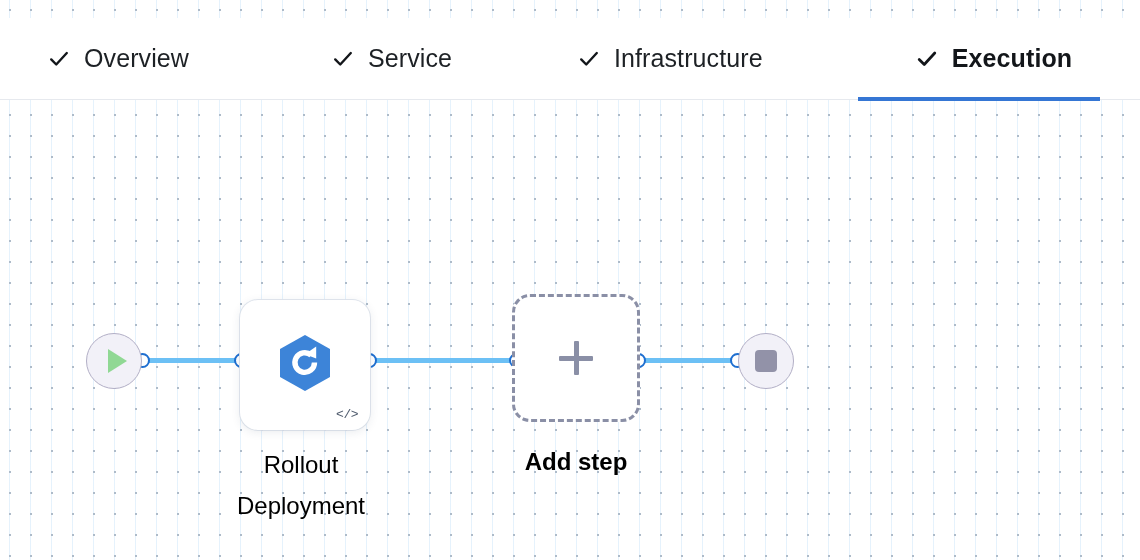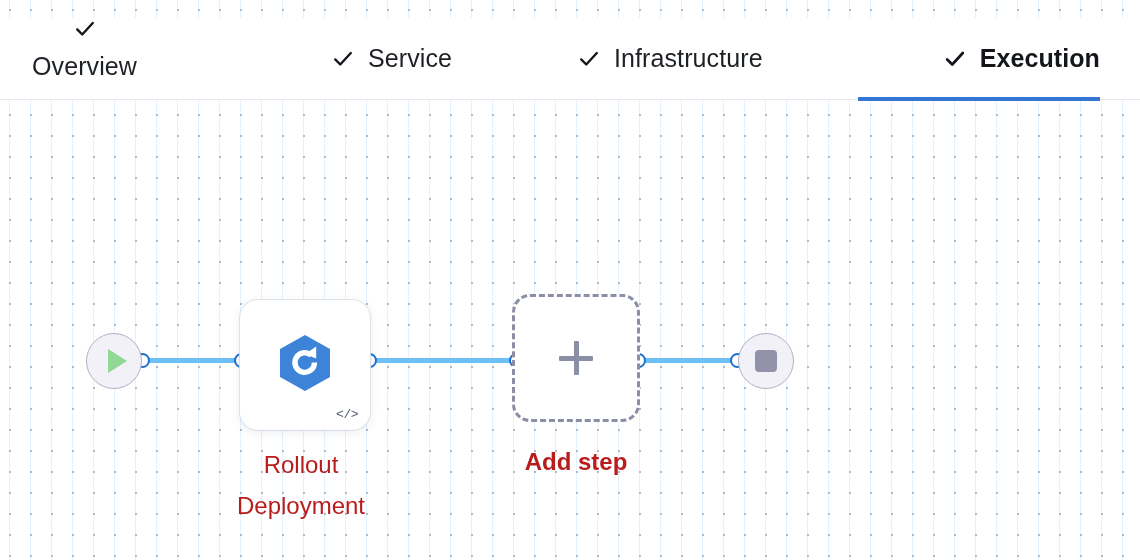--- a/index.html
+++ b/index.html
@@ -88,24 +88,24 @@
     right: 0;
     bottom: -1px;
     height: 4px;
     background: transparent;
   }
   .tab.active .underline {
     background: #3576d4;
   }
 
   
-  #tab-0 { position: absolute; left: 32px; flex-direction: column;  }
+  #tab-0 { position: absolute; left: 48px;  }
   #tab-1 { position: absolute; left: 332px; }
   #tab-2 { position: absolute; left: 578px; }
-  #tab-3 { position: absolute; left: 858px; width: 242px; justify-content: flex-end; padding-left: 30px; }
+  #tab-3 { position: absolute; left: 858px; width: 242px; justify-content: center; padding-left: 30px; }
 
   
   .flow {
     position: absolute;
     left: 0;
     top: 100px;
     width: 1140px;
     height: 460px;
     z-index: 2;
   }
@@ -209,21 +209,21 @@
     background: #8a8fa6;
     border-radius: 1px;
   }
   .plus-h { width: 34px; height: 5px; }
   .plus-v { width: 5px;  height: 34px; }
 
   
   .node-label {
     position: absolute;
     text-align: center;
-    color: #b91c1c;
+    color: #000000;
     font-size: 24px;
     line-height: 1.72;
     white-space: pre-line;
   }
 </style>
 </head>
 <body>
 
 <div class="app">
 

